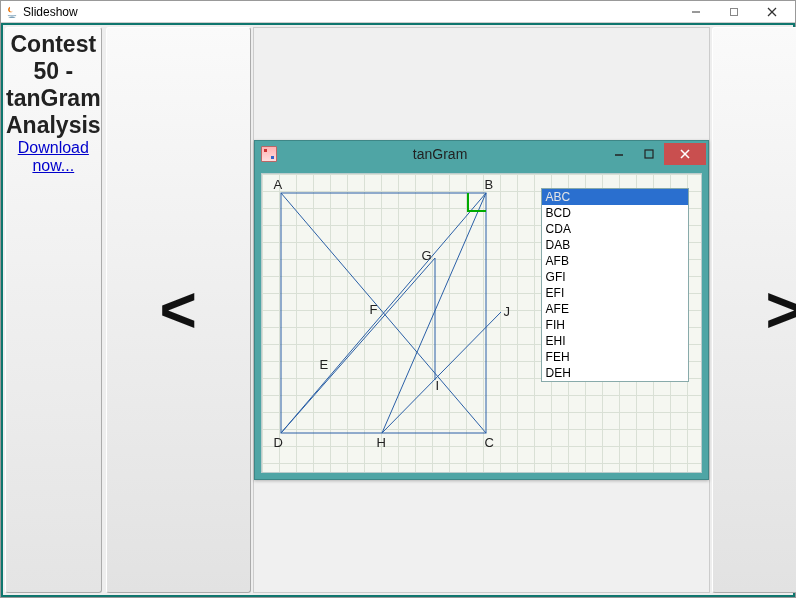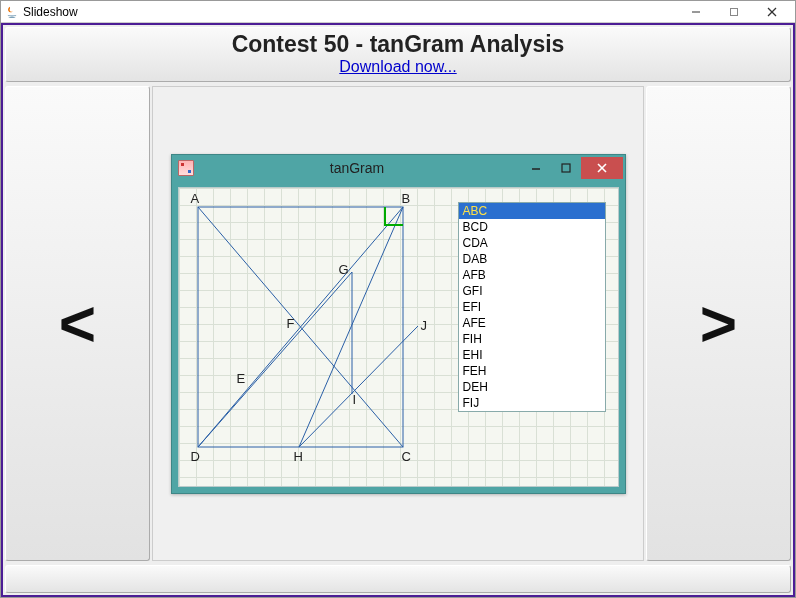--- a/index.html
+++ b/index.html
@@ -6,21 +6,21 @@
   body { margin: 0; font-family: Tahoma, Arial, sans-serif; background: #fff; }
   .window { width: 796px; height: 598px; border: 1px solid #999; display: flex; flex-direction: column; justify-content: center; }
   .titlebar { height: 22px; background: #fff; border-bottom: 1px solid #ccc; display: flex; align-items: center; padding: 0 4px; font-size: 12px; }
   .titlebar .java-icon { width: 14px; height: 14px; margin-right: 4px; display: flex; align-items: center; justify-content: center; }
   .titlebar .java-icon svg { width: 14px; height: 14px; }
   .titlebar .title-text { flex: 1; }
   .win-controls { display: flex; align-items: center; }
   .win-btn { width: 38px; height: 20px; display: flex; align-items: center; justify-content: center; font-size: 12px; color: #333; cursor: default; }
   .win-btn.min svg, .win-btn.max svg, .win-btn.close svg { width: 10px; height: 10px; }
 
-  .outer-frame { flex: 1; border: 2px solid #4c1d95; background: #eee; display: flex; flex-direction: column; }
+  .outer-frame { flex: 1; border: 2px solid #0f766e; background: #eee; display: flex; }
   .header-bar { background: linear-gradient(#fafafa, #e4e4e4); border: 1px outset #fff; border-radius: 3px; margin: 2px; padding: 3px 0 5px 0; text-align: center; }
   .header-bar h1 { margin: 0; font-size: 23px; font-weight: bold; font-family: Arial, sans-serif; color: #222; }
   .download-link { color: #0000cc; font-size: 16px; text-decoration: underline; cursor: pointer; }
 
   .mid-row { flex: 1; display: flex; min-height: 0; }
   .nav-btn { width: 145px; margin: 2px; background: linear-gradient(#fafafa, #e2e2e2); border: 1px outset #fff; border-radius: 3px; display: flex; align-items: center; justify-content: center; font-size: 64px; font-weight: bold; color: #111; cursor: pointer; font-family: Arial, sans-serif; }
   .content-zone { flex: 1; background: #f0f0f0; border: 1px solid #ccc; margin: 2px 0; display: flex; align-items: center; justify-content: center; }
 
   
   .inner-app { width: 455px; height: 340px; background: #4fa5a5; border: 1px solid #3e8686; display: flex; flex-direction: column; box-shadow: 0 1px 3px rgba(0,0,0,0.25); }
@@ -42,21 +42,21 @@
   }
   .geom { position: absolute; left: 6px; top: 6px; }
   .geom-label { position: absolute; font-size: 13px; font-family: Arial; color: #222; }
 
   .right-panel { position: absolute; right: 12px; top: 14px; width: 148px; }
   .combo { height: 20px; border: 1px solid #7a9; background: #fff; display: flex; align-items: center; font-size: 12px; margin-bottom: 6px; }
   .combo .sel { flex: 1; background: #2a6fcf; color: #fff; padding: 1px 4px; margin: 1px; font-size: 12px; }
   .combo .arrow { width: 18px; display: flex; align-items: center; justify-content: center; font-size: 9px; color: #444; border-left: 1px solid #bbb; height: 100%; background: linear-gradient(#fff,#e8e8e8);}
   .listbox { border: 1px solid #8aa; background: #fff; font-size: 12px; max-height: 220px; overflow: hidden; }
   .listbox .item { padding: 0px 4px; line-height: 16px; white-space: nowrap; }
-  .listbox .item.selected { background: #2a6fcf; color: #fde047; }
+  .listbox .item.selected { background: #2a6fcf; color: #e5e5e5; }
 
   .bottom-bar { height: 28px; margin: 2px; background: linear-gradient(#fafafa,#e4e4e4); border: 1px outset #fff; border-radius: 3px; }
 </style>
 </head>
 <body>
 
 <div class="window">
   <div class="titlebar">
     <span class="java-icon">
       <svg viewBox="0 0 16 16">
@@ -156,21 +156,20 @@
                   <div class="item">CDA</div>
                   <div class="item">DAB</div>
                   <div class="item">AFB</div>
                   <div class="item">GFI</div>
                   <div class="item">EFI</div>
                   <div class="item">AFE</div>
                   <div class="item">FIH</div>
                   <div class="item">EHI</div>
                   <div class="item">FEH</div>
                   <div class="item">DEH</div>
-                  <div class="item">FIJ</div>
                 </div>
             </div>
           </div>
         </div>
       </div>
 
       <div class="nav-btn">&gt;</div>
     </div>
 
     <div class="bottom-bar"></div>

